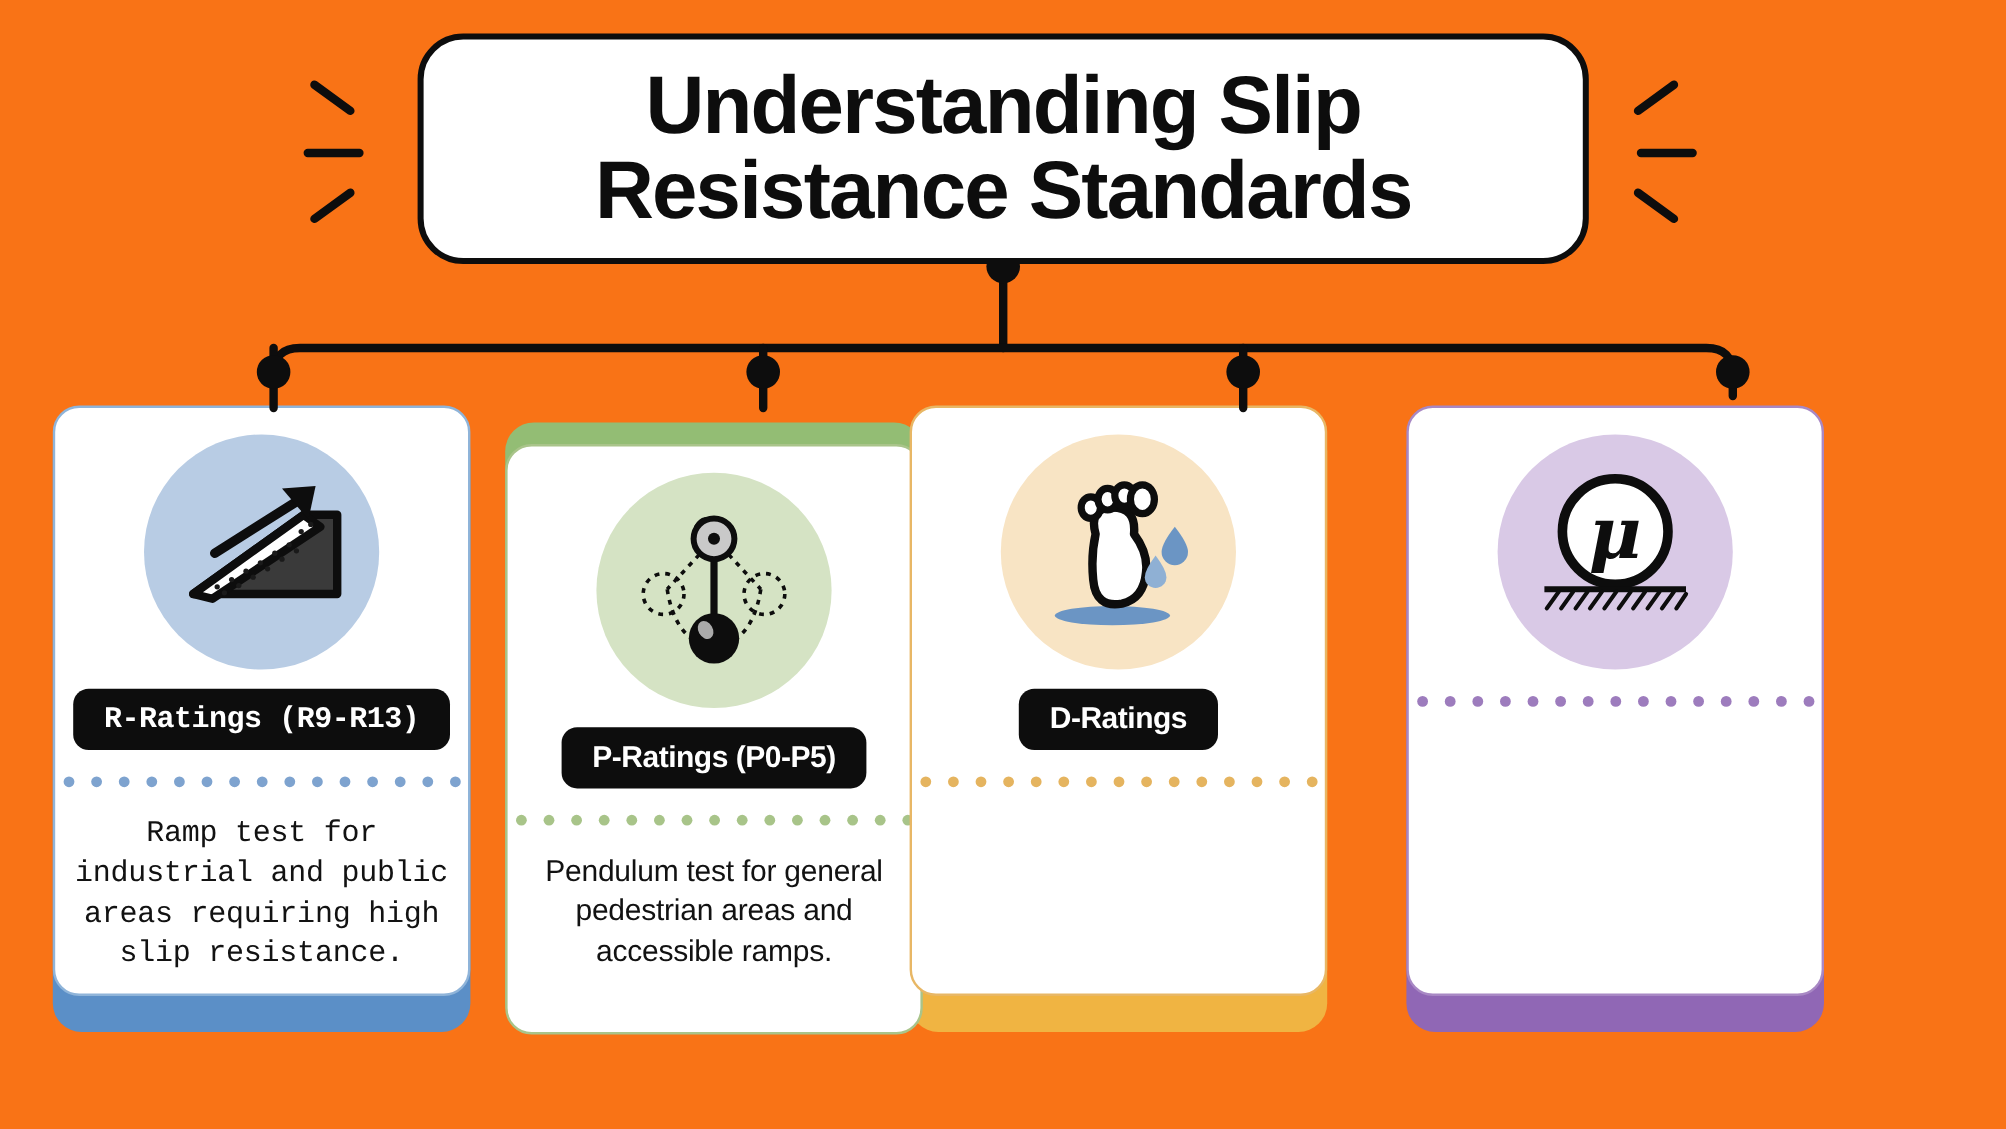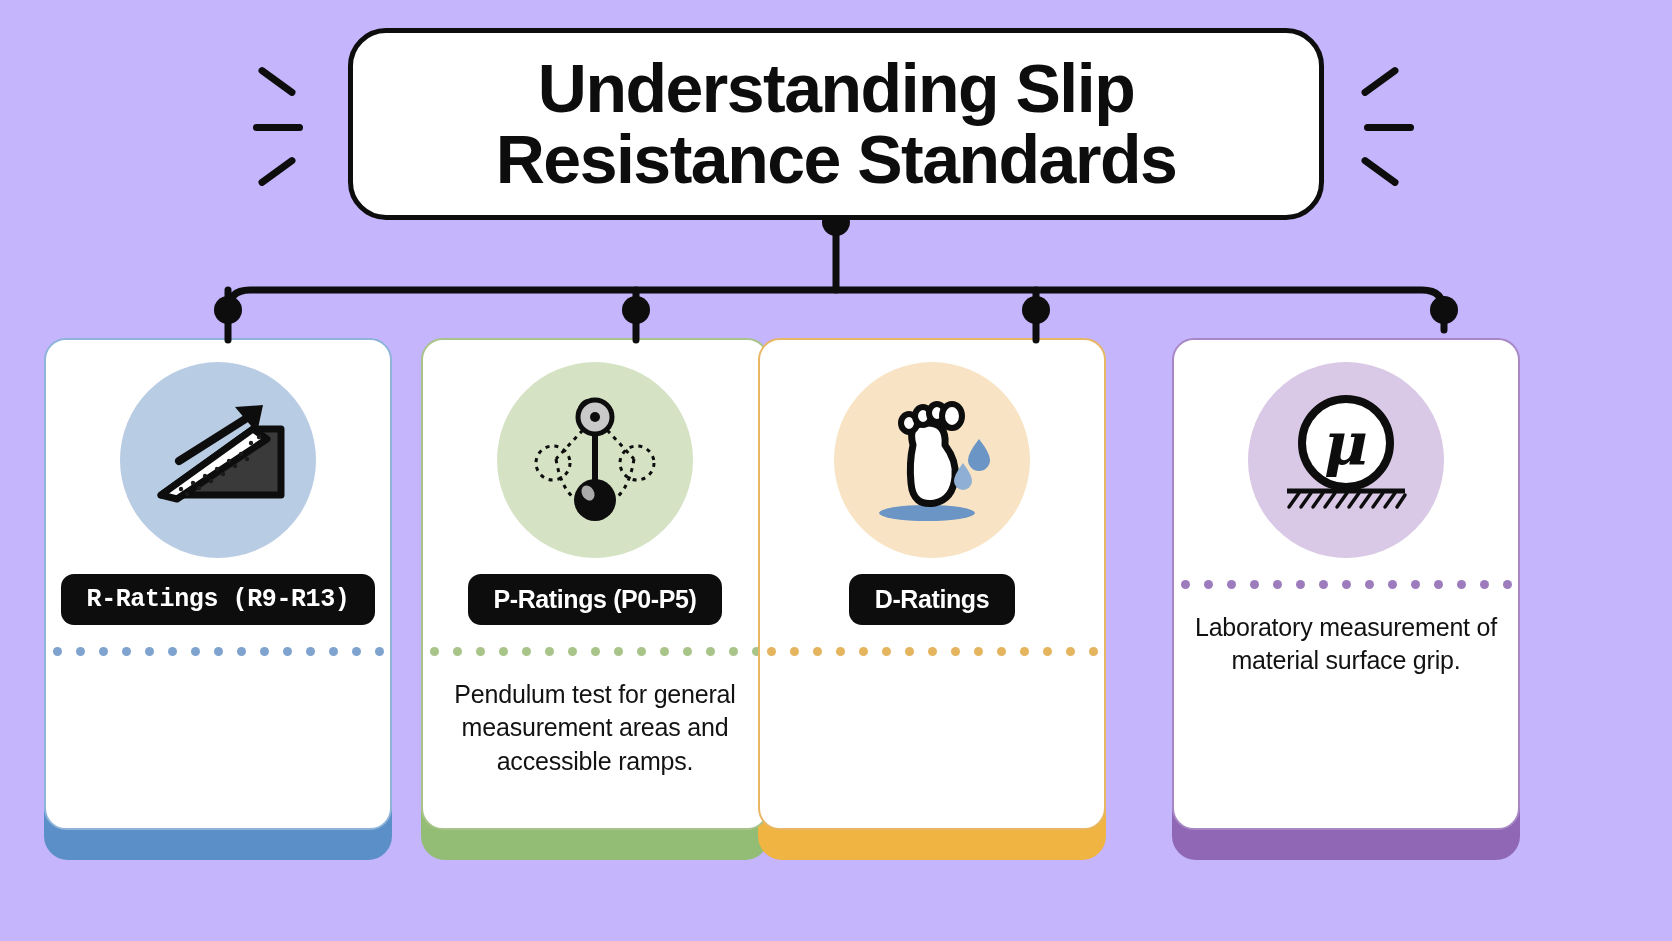--- a/index.html
+++ b/index.html
@@ -140,21 +140,21 @@
     line-height: 1.33;
     text-align: center;
     color: #121212;
     padding: 0 14px;
     letter-spacing: -0.2px;
   }
 </style>
 </head>
 <body>
 
-<div id="stage" style="background: #c4b5fd;">
+<div id="stage" style="background: #f97316;">
 
   <div class="sparks" style="left:253px; top:72px; width:64px; height:112px;">
     <div class="spark" style="left:2px; top:6px; width:44px; transform:rotate(36deg);"></div>
     <div class="spark" style="left:0px; top:52px; width:50px;"></div>
     <div class="spark" style="left:2px; top:96px; width:44px; transform:rotate(-36deg);"></div>
   </div>
 
   <div class="sparks" style="left:1356px; top:72px; width:64px; height:112px;">
     <div class="spark" style="left:2px; top:6px; width:44px; transform:rotate(-36deg);"></div>
     <div class="spark" style="left:8px; top:52px; width:50px;"></div>
@@ -224,23 +224,24 @@
         <i style="background: rgb(126, 163, 207);"></i>
         <i style="background: rgb(126, 163, 207);"></i>
         <i style="background: rgb(126, 163, 207);"></i>
         <i style="background: rgb(126, 163, 207);"></i>
         <i style="background: rgb(126, 163, 207);"></i>
         <i style="background: rgb(126, 163, 207);"></i>
         <i style="background: rgb(126, 163, 207);"></i>
         <i style="background: rgb(126, 163, 207);"></i>
         <i style="background: rgb(126, 163, 207);"></i>
       </div>
-  </div>
-
-  <div class="card card-2" id="card1" style="border-color: rgb(169, 196, 138);">
+    <div class="card-desc">Ramp test for industrial and public areas requiring high slip resistance.</div>
+  </div>
+
+  <div class="card card-2" id="card1" style="border-color: rgb(169, 196, 138); margin-top: 32px;">
     <div class="icon-circle" id="circ1" style="background: rgb(213, 227, 196);">
       <svg width="150" height="150" viewBox="0 0 150 150">
         <path d="M75 20 q-8 -8 -14 2" stroke="#0d0d0d" stroke-width="5" fill="none" stroke-linecap="round"></path>
         <g stroke="#0d0d0d" stroke-width="3" stroke-dasharray="4 5" fill="none">
           <path d="M75 32 L36 74"></path>
           <path d="M75 32 L114 74"></path>
           <path d="M36 74 Q42 112 66 120"></path>
           <path d="M114 74 Q108 112 84 120"></path>
           <circle cx="33" cy="78" r="17"></circle>
           <circle cx="117" cy="78" r="17"></circle>
@@ -263,21 +264,21 @@
         <i style="background: rgb(168, 196, 137);"></i>
         <i style="background: rgb(168, 196, 137);"></i>
         <i style="background: rgb(168, 196, 137);"></i>
         <i style="background: rgb(168, 196, 137);"></i>
         <i style="background: rgb(168, 196, 137);"></i>
         <i style="background: rgb(168, 196, 137);"></i>
         <i style="background: rgb(168, 196, 137);"></i>
         <i style="background: rgb(168, 196, 137);"></i>
         <i style="background: rgb(168, 196, 137);"></i>
       </div>
-    <div class="card-desc">Pendulum test for general measurement areas and accessible ramps.</div>
+    <div class="card-desc">Pendulum test for general pedestrian areas and accessible ramps.</div>
   </div>
 
   <div class="card card-3" id="card2" style="border-color: rgb(232, 183, 101);">
     <div class="icon-circle" id="circ2" style="background: rgb(248, 228, 196);">
       <svg width="150" height="150" viewBox="0 0 150 150">
         <ellipse cx="70" cy="128" rx="48" ry="8" fill="#6b95c4"></ellipse>
         <path d="M56 60 q-6 -22 14 -22 q20 0 18 22 q12 16 10 32 q-2 22 -20 26 q-22 4 -24 -20 q-2 -20 2 -38 Z" fill="#ffffff" stroke="#0d0d0d" stroke-width="7" stroke-linejoin="round"></path>
         <ellipse cx="52" cy="38" rx="8" ry="9" fill="#ffffff" stroke="#0d0d0d" stroke-width="6"></ellipse>
         <ellipse cx="66" cy="31" rx="8" ry="9" fill="#ffffff" stroke="#0d0d0d" stroke-width="6"></ellipse>
         <ellipse cx="80" cy="28" rx="8" ry="9" fill="#ffffff" stroke="#0d0d0d" stroke-width="6"></ellipse>
@@ -336,16 +337,15 @@
         <i style="background: rgb(157, 124, 189);"></i>
         <i style="background: rgb(157, 124, 189);"></i>
         <i style="background: rgb(157, 124, 189);"></i>
         <i style="background: rgb(157, 124, 189);"></i>
         <i style="background: rgb(157, 124, 189);"></i>
         <i style="background: rgb(157, 124, 189);"></i>
         <i style="background: rgb(157, 124, 189);"></i>
         <i style="background: rgb(157, 124, 189);"></i>
         <i style="background: rgb(157, 124, 189);"></i>
       </div>
-    <div class="card-desc">Laboratory measurement of material surface grip.</div>
   </div>
 
 </div>
 
 </body></html>

